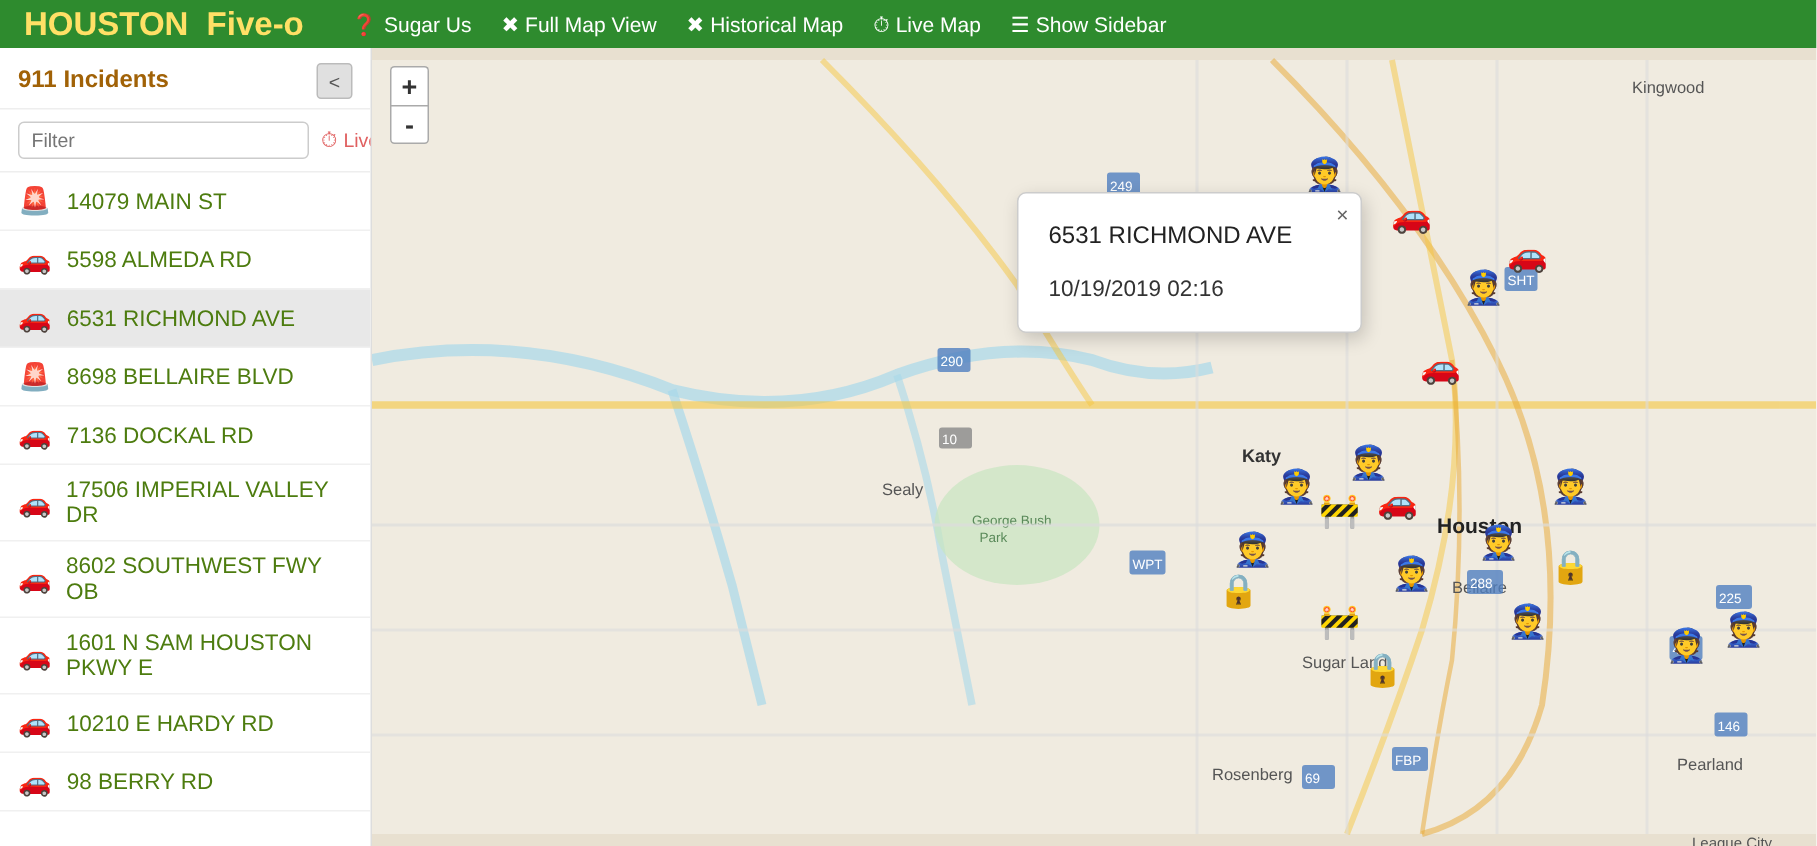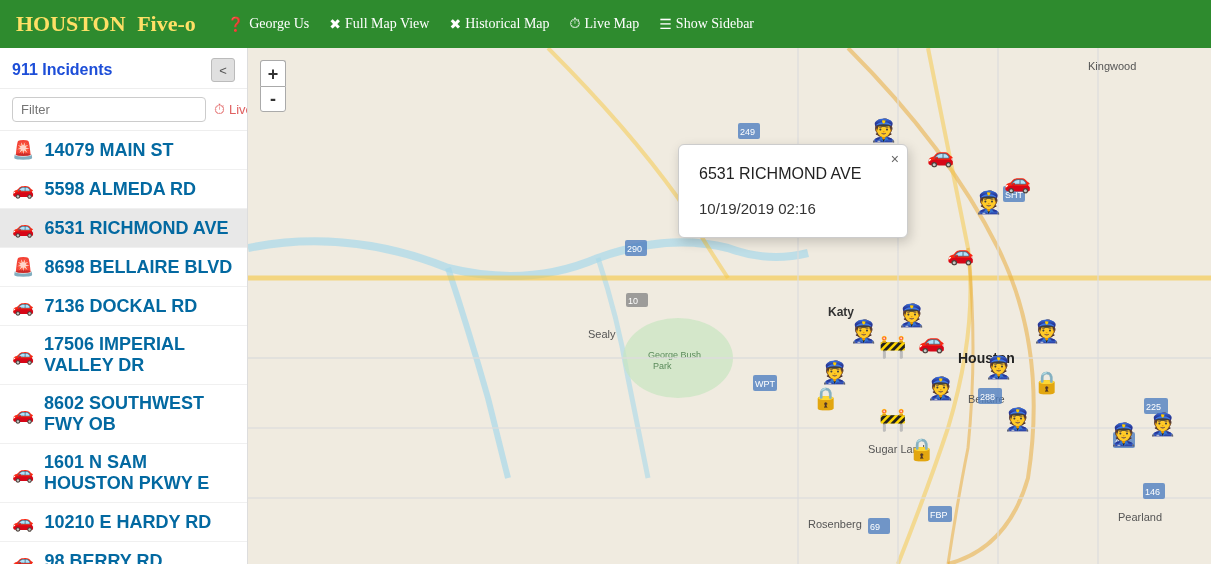--- a/index.html
+++ b/index.html
@@ -2,27 +2,26 @@
 <html><head>
   <meta charset="utf-8">
   <style>
     * { margin: 0; padding: 0; box-sizing: border-box; }
     body { font-family: Arial, sans-serif; width: 1211px; height: 564px; overflow: hidden; display: flex; flex-direction: column; }
 
     
     #header {
       background: #2e8b2e;
       color: white;
-      height: 48px;
+      height: 32px;
       display: flex;
       align-items: center;
       padding: 16px 16px;
       gap: 24px;
       flex-shrink: 0;
-      font-family: Liberation Serif, serif;
     }
     #header .brand {
       font-size: 22px;
       font-weight: bold;
       color: white;
       white-space: nowrap;
     }
     #header .brand span { color: #ffe066; }
     #header nav { display: flex; align-items: center; gap: 20px; margin-left: 8px; }
     #header nav a {
@@ -54,21 +53,21 @@
       overflow: hidden;
     }
     #sidebar-header {
       display: flex;
       align-items: center;
       justify-content: space-between;
       padding: 10px 12px 6px 12px;
       border-bottom: 1px solid #eee;
     }
     #sidebar-title {
-      color: #1d4ed8;
+      color: #a16207;
       font-size: 16px;
       font-weight: bold;
     }
     #sidebar-collapse {
       background: #e0e0e0;
       border: 1px solid #bbb;
       border-radius: 3px;
       width: 24px;
       height: 24px;
       display: flex;
@@ -120,21 +119,21 @@
       cursor: pointer;
       font-size: 13px;
       color: #333;
     }
     .incident-item.selected { background: #e8e8e8; }
     .incident-icon {
       font-size: 18px;
       min-width: 22px;
       text-align: center;
     }
-    .incident-address { font-size: 18px; font-weight: 700; color: #0369a1; }
+    .incident-address { font-size: 15px; font-weight: 400; color: #4d7c0f; }
 
     
     #map-container {
       flex: 1;
       position: relative;
       overflow: hidden;
       background: #e8e0d0;
     }
 
     
@@ -223,21 +222,21 @@
 <body>
 
 <header id="header">
   <div class="brand">
     <span>HOUSTON</span>
     <span style="color:#ffe066; margin-left:6px;">Five-o</span>
   </div>
   <nav>
     <a>
       <span>❓</span>
-      <span>George Us</span>
+      <span>Sugar Us</span>
     </a>
     <a>
       <span>✖</span>
       <span>Full Map View</span>
     </a>
     <a>
       <span>✖</span>
       <span>Historical Map</span>
     </a>
     <a>

